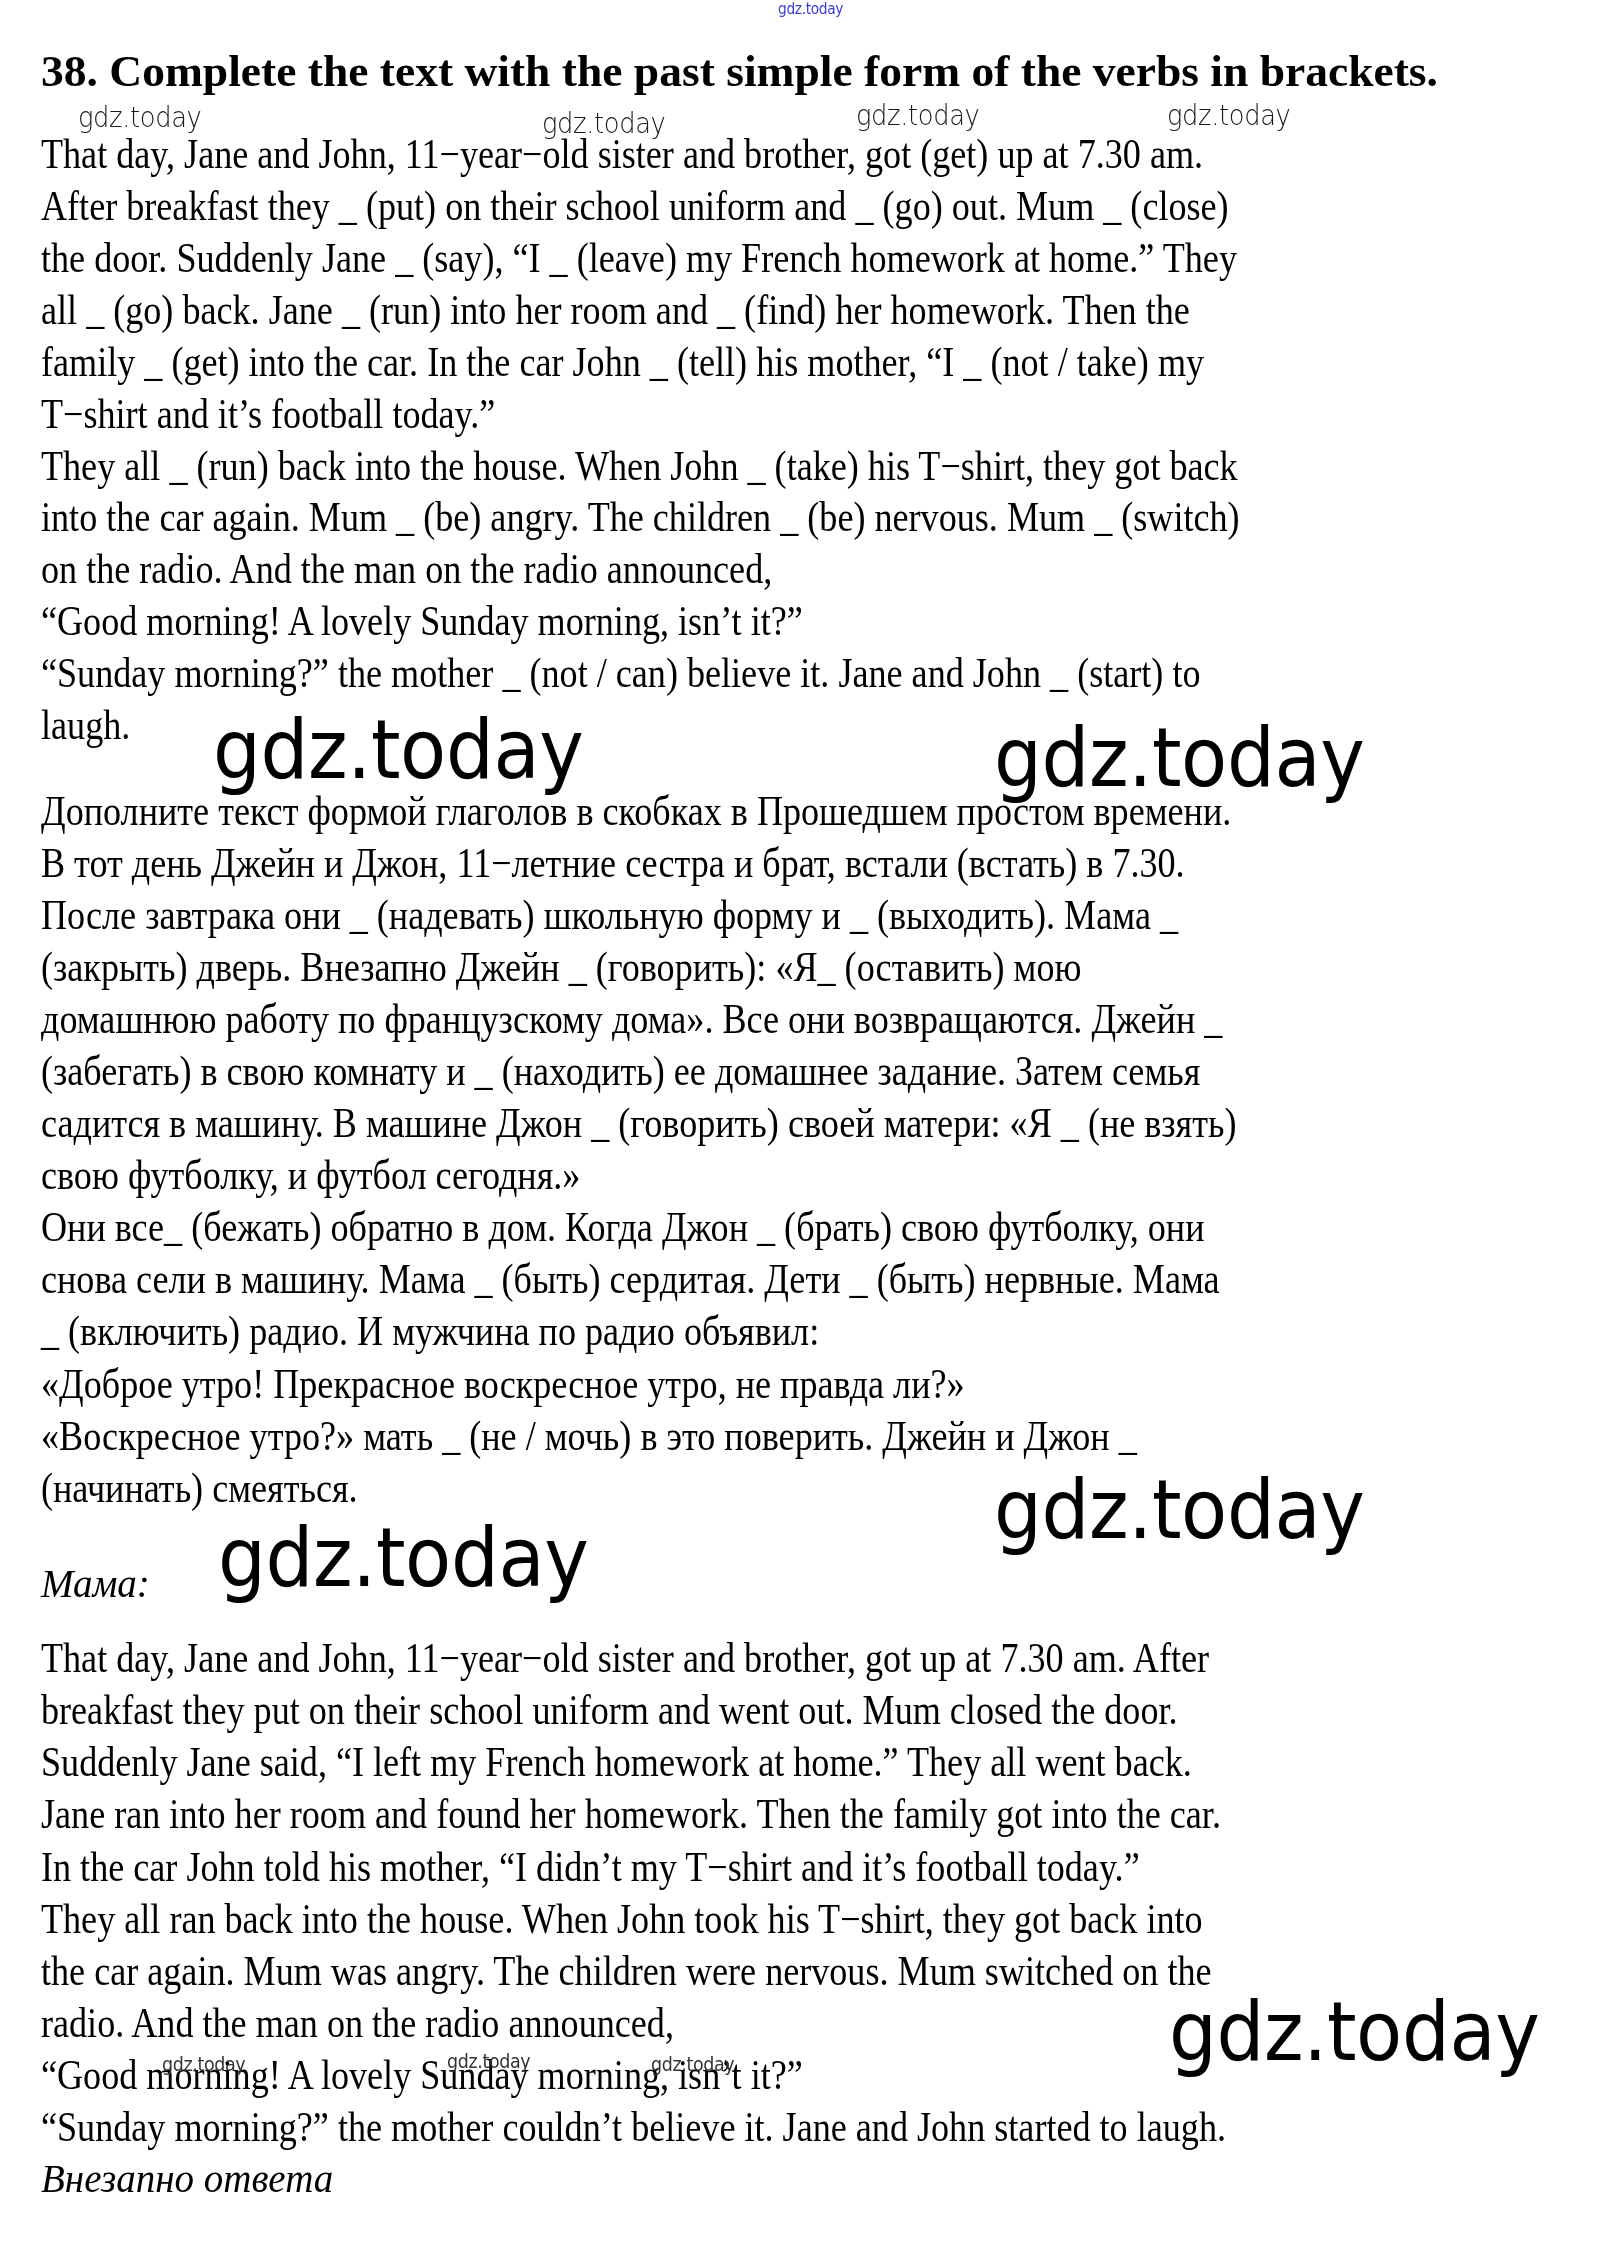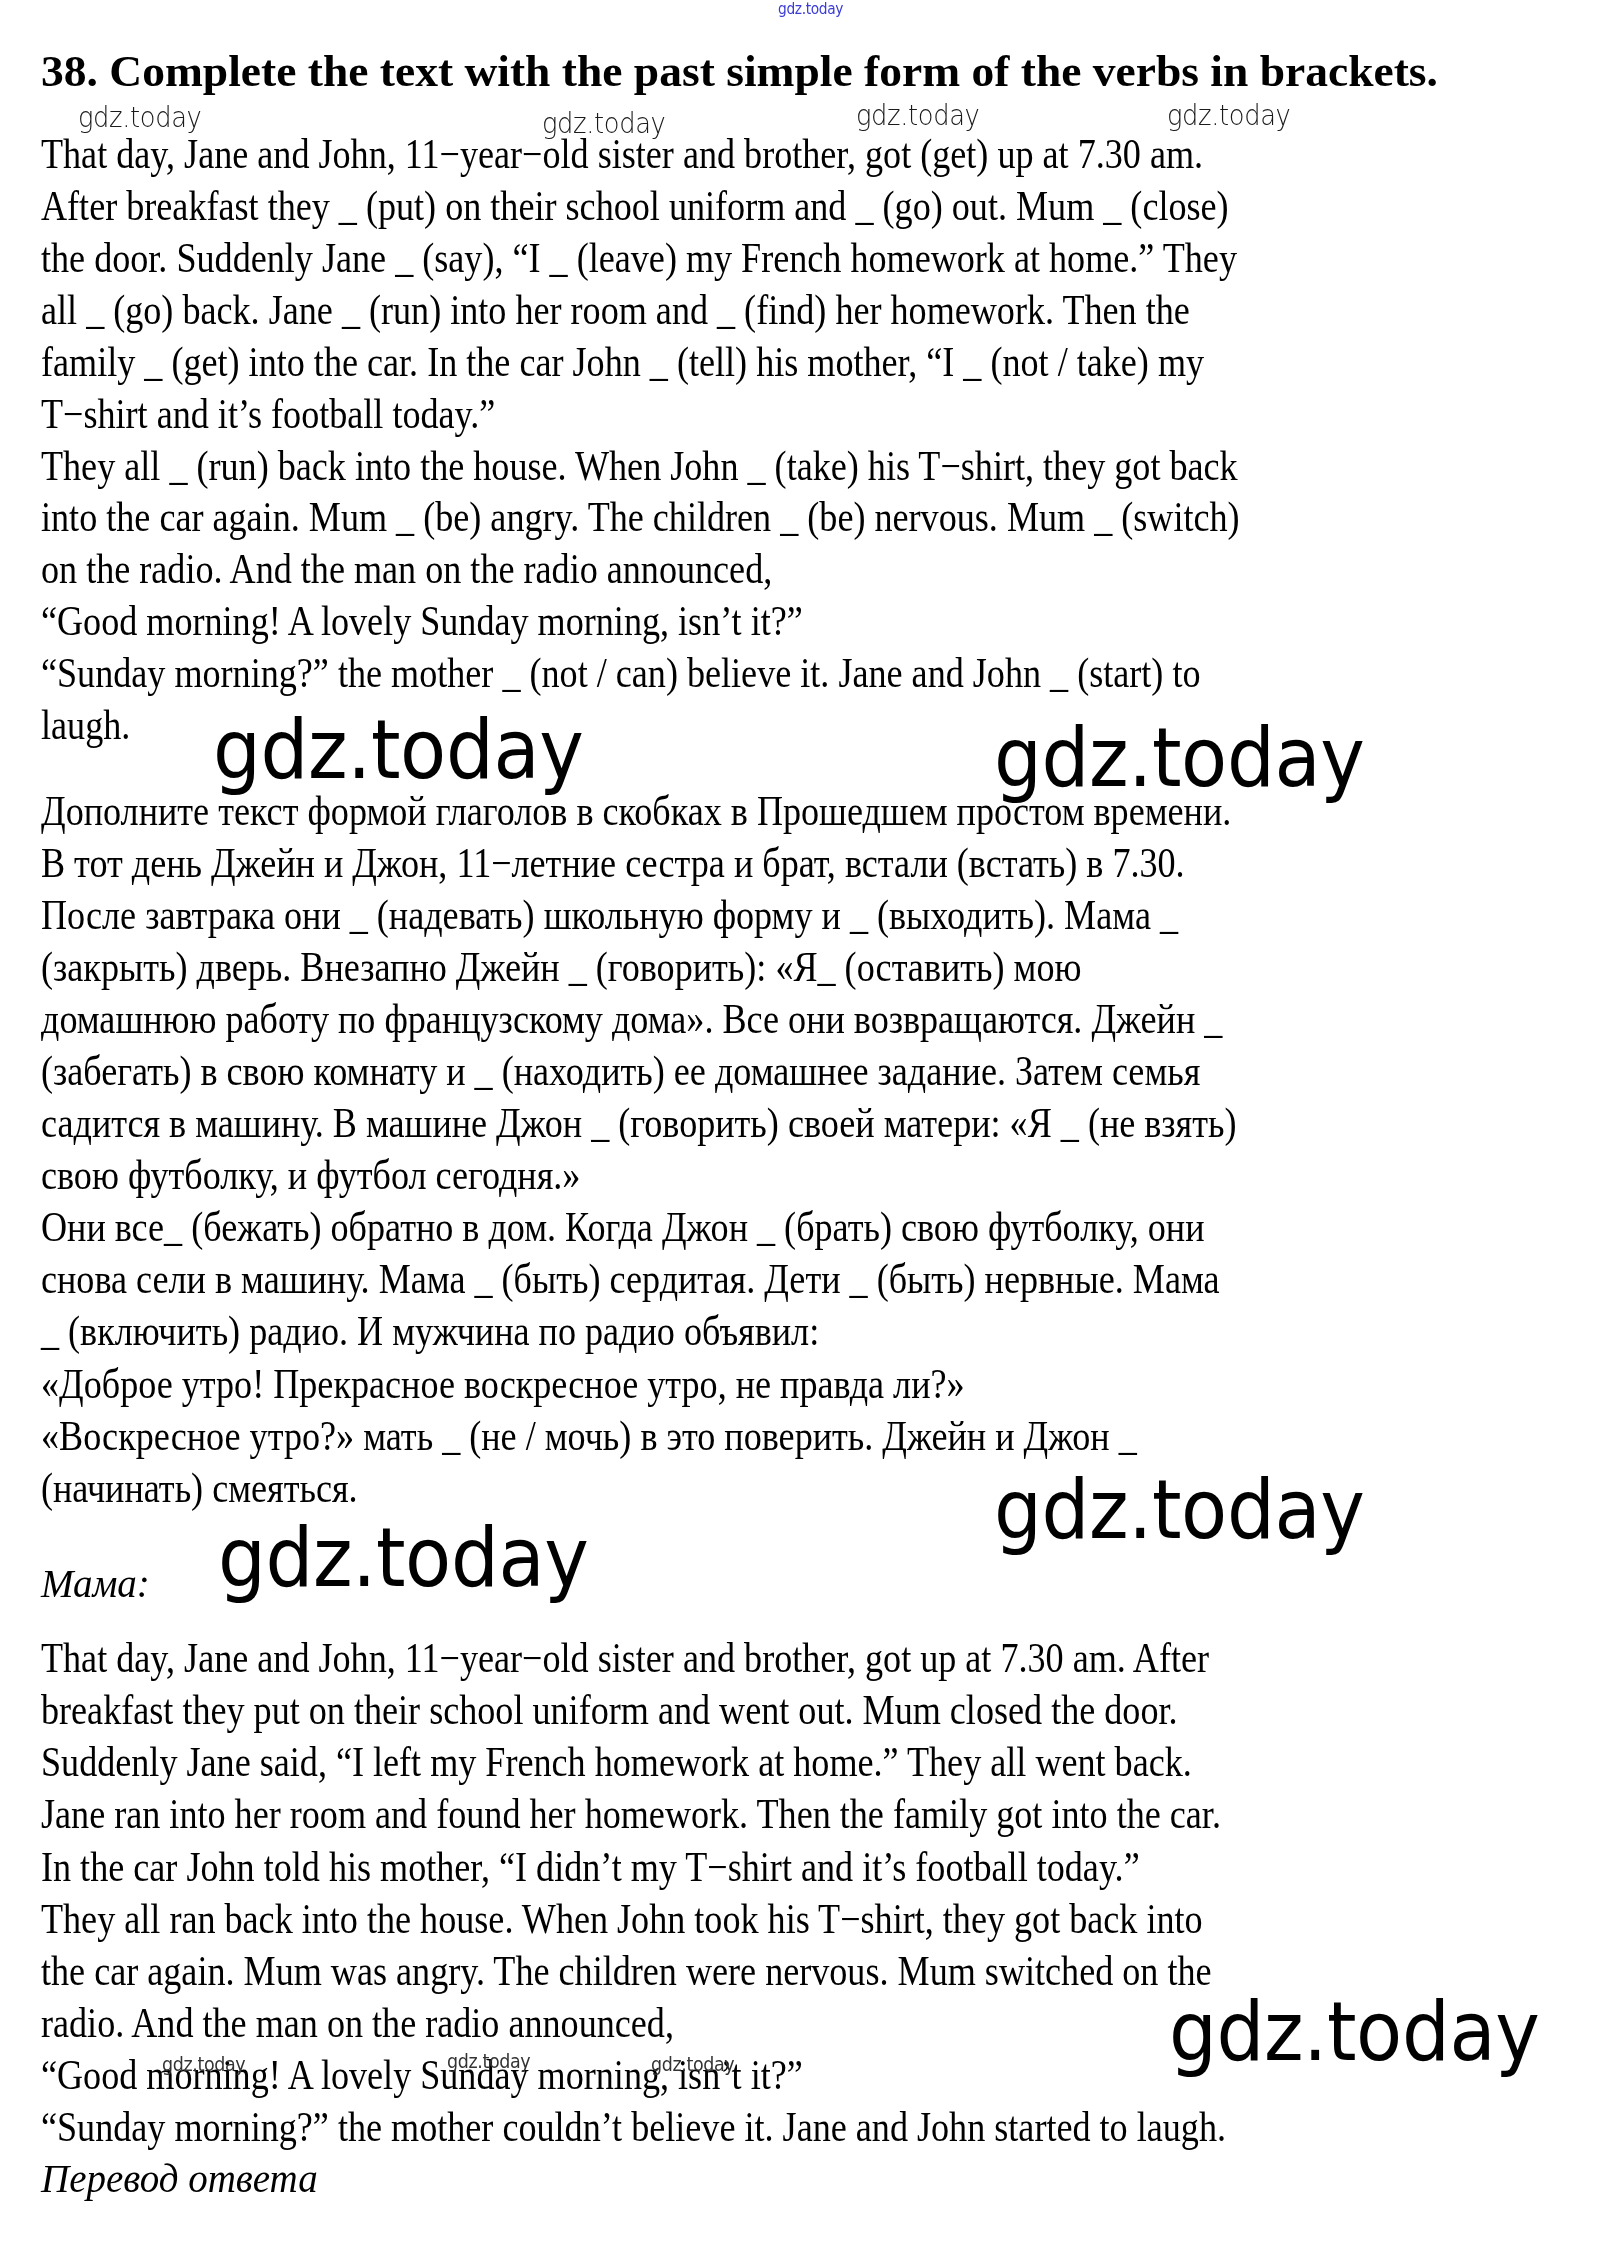--- a/index.html
+++ b/index.html
@@ -87,16 +87,16 @@
       <div class="line fit" style="top: 2002px; transform: scaleX(0.86);">radio. And the man on the radio announced,</div>
       <div class="line fit" style="top: 2054px; transform: scaleX(0.86);">“Good morning! A lovely Sunday morning, isn’t it?”</div>
       <div class="line fit" style="top: 2106px; transform: scaleX(0.86);">“Sunday morning?” the mother couldn’t believe it. Jane and John started to laugh.</div>
     </div>
 
   <div class="wm wm-big" style="left: 1169px; top: 1991px; transform: scaleX(0.92);">gdz.today</div>
   <div class="wm wm-tiny" style="left: 162px; top: 2055px; transform: scaleX(0.92);">gdz.today</div>
   <div class="wm wm-tiny" style="left: 447px; top: 2052px; transform: scaleX(0.92);">gdz.today</div>
   <div class="wm wm-tiny" style="left: 651px; top: 2055px; transform: scaleX(0.92);">gdz.today</div>
 
-  <div class="line ital" style="top:2159px; font-size:39px; cursor:pointer;">Перевод ответа</div>
+  <div class="line ital" style="top:2159px; font-size:39px; cursor:pointer;">Внезапно ответа</div>
 
 </div>
 
 
 </body></html>

